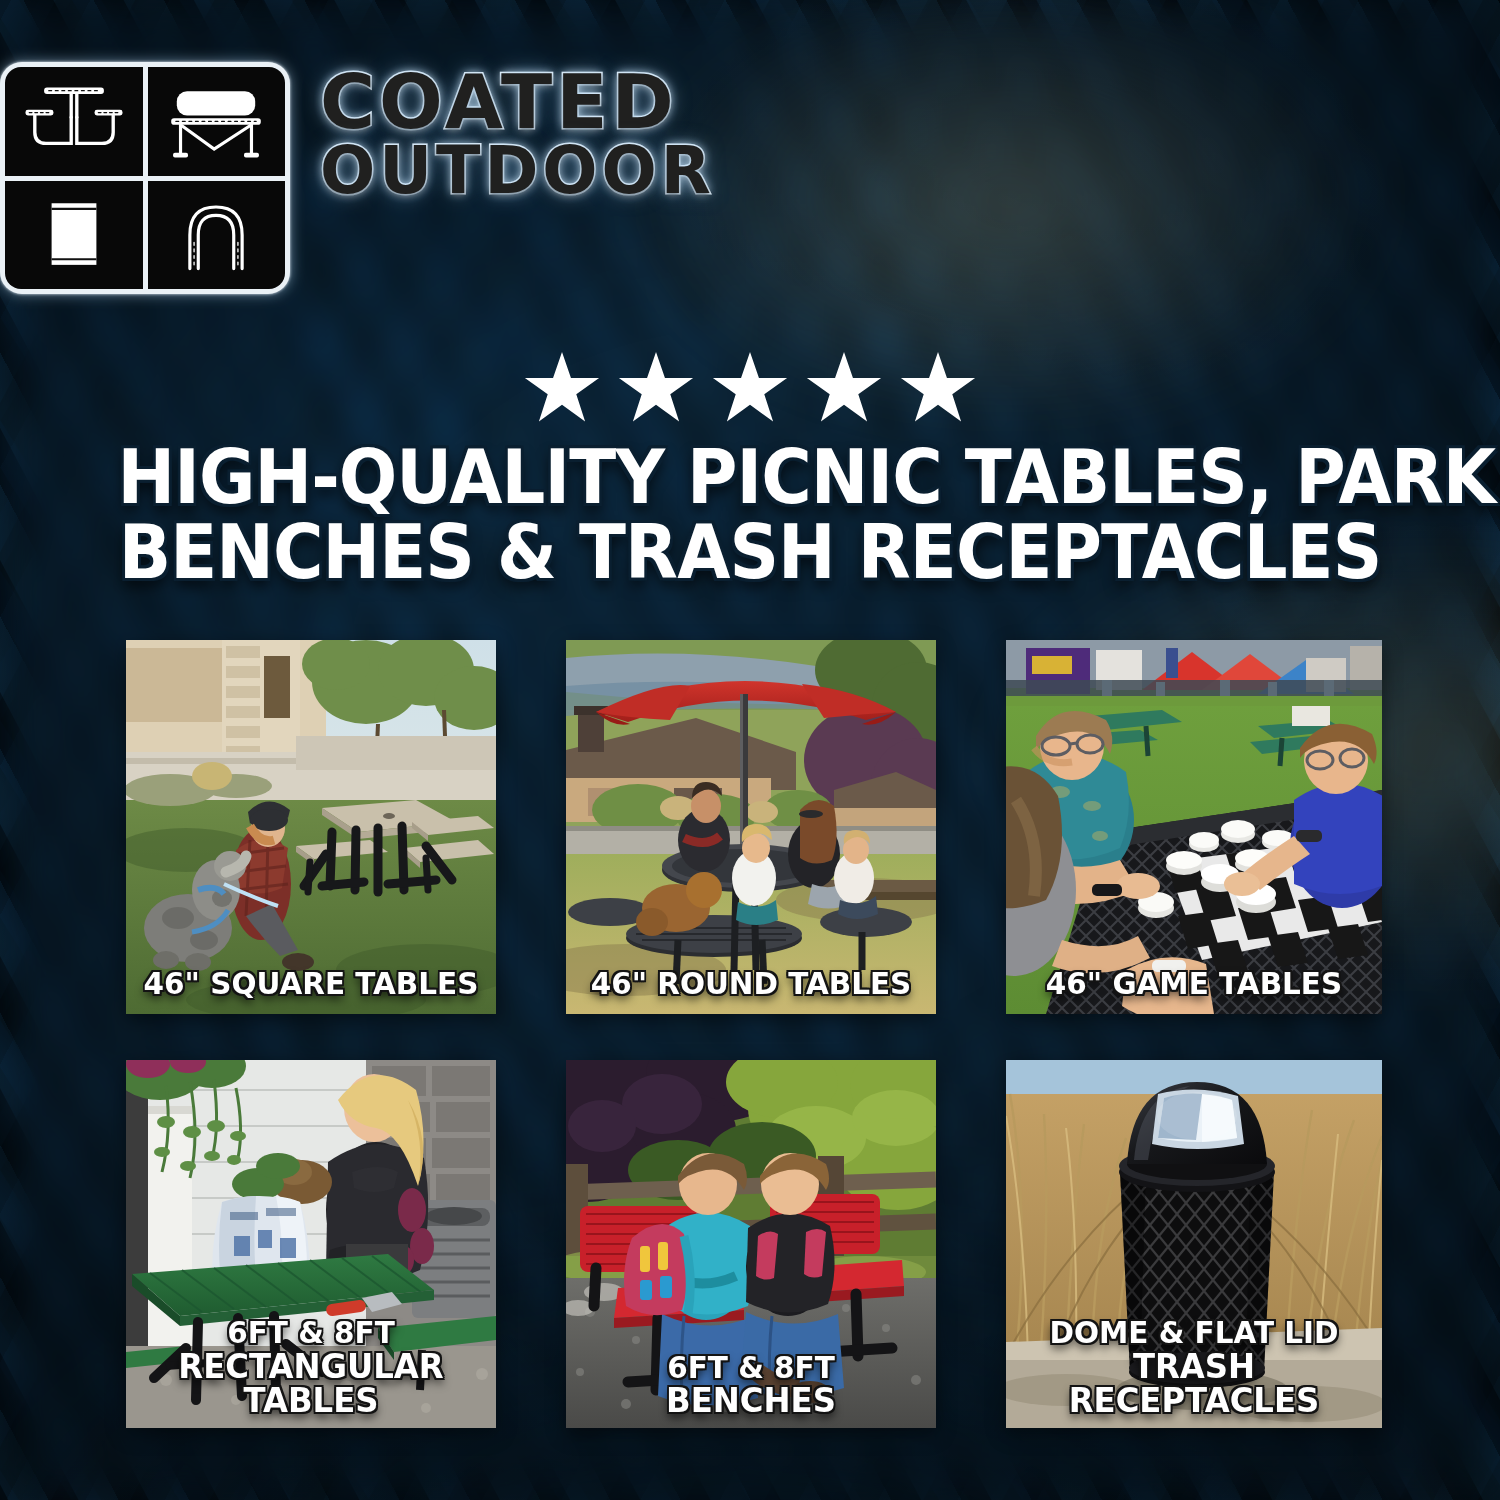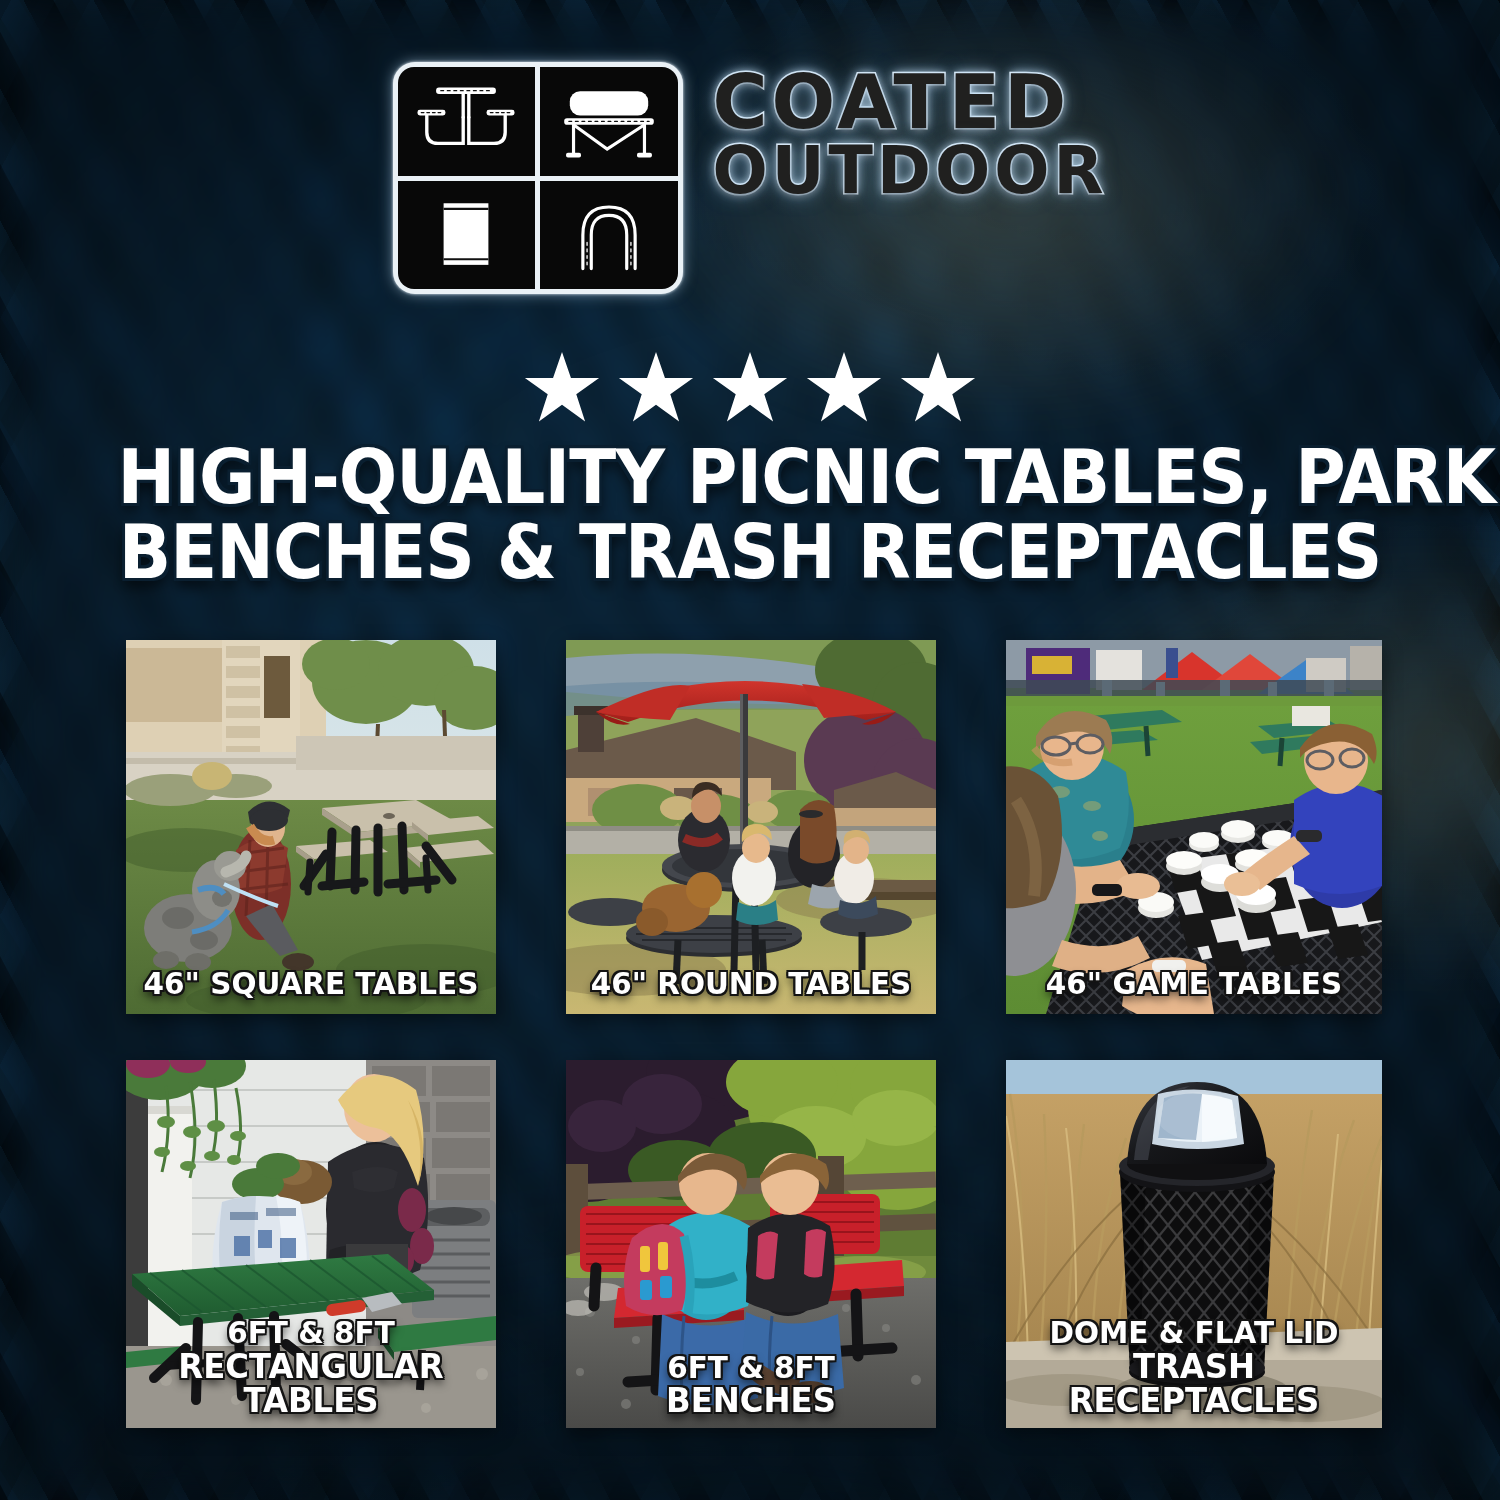--- a/index.html
+++ b/index.html
@@ -57,21 +57,21 @@
     filter:blur(30px);
   }
   .vig{
     position:absolute;inset:0;
     background:radial-gradient(ellipse 1000px 900px at 50% 46%, rgba(0,0,0,0) 40%, rgba(0,0,0,.42) 100%);
   }
 
   
   .logo-row{
     position:absolute;left:0;right:0;top:62px;
-    display:flex;justify-content:center;align-items:flex-start;gap:30px;
+    display:flex;justify-content:flex-start;align-items:flex-start;gap:30px;
   }
   .logo-mark{
     width:290px;height:232px;border-radius:22px;
     display:grid;grid-template-columns:1fr 1fr;grid-template-rows:1fr 1fr;
     gap:5px;background:#eaf1f6;padding:5px;box-sizing:border-box;
     box-shadow:0 0 14px rgba(190,225,255,.55), 0 0 3px rgba(255,255,255,.9);
   }
   .logo-cell{background:#080808;display:flex;align-items:center;justify-content:center;}
   .logo-cell:nth-child(1){border-radius:16px 0 0 0;}
   .logo-cell:nth-child(2){border-radius:0 16px 0 0;}

